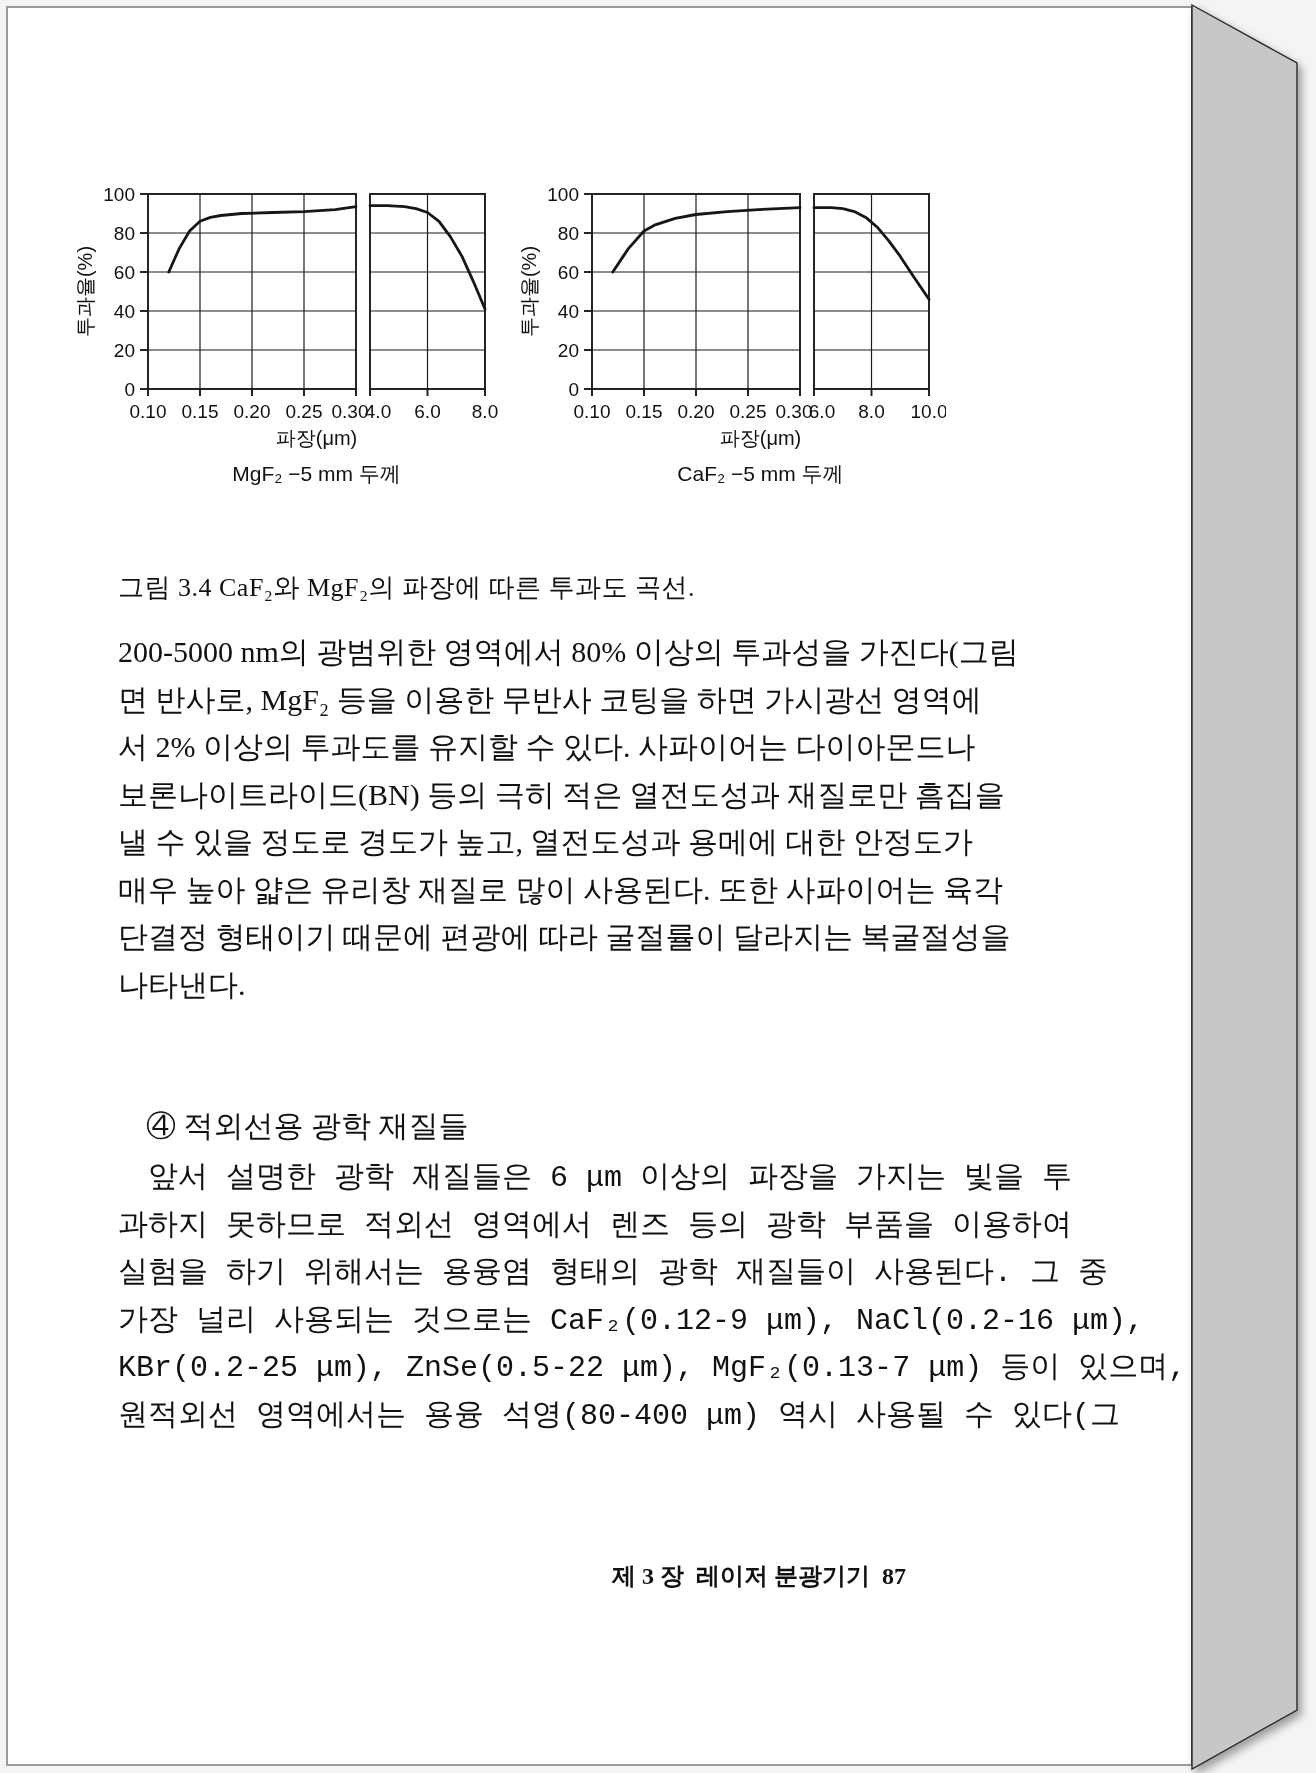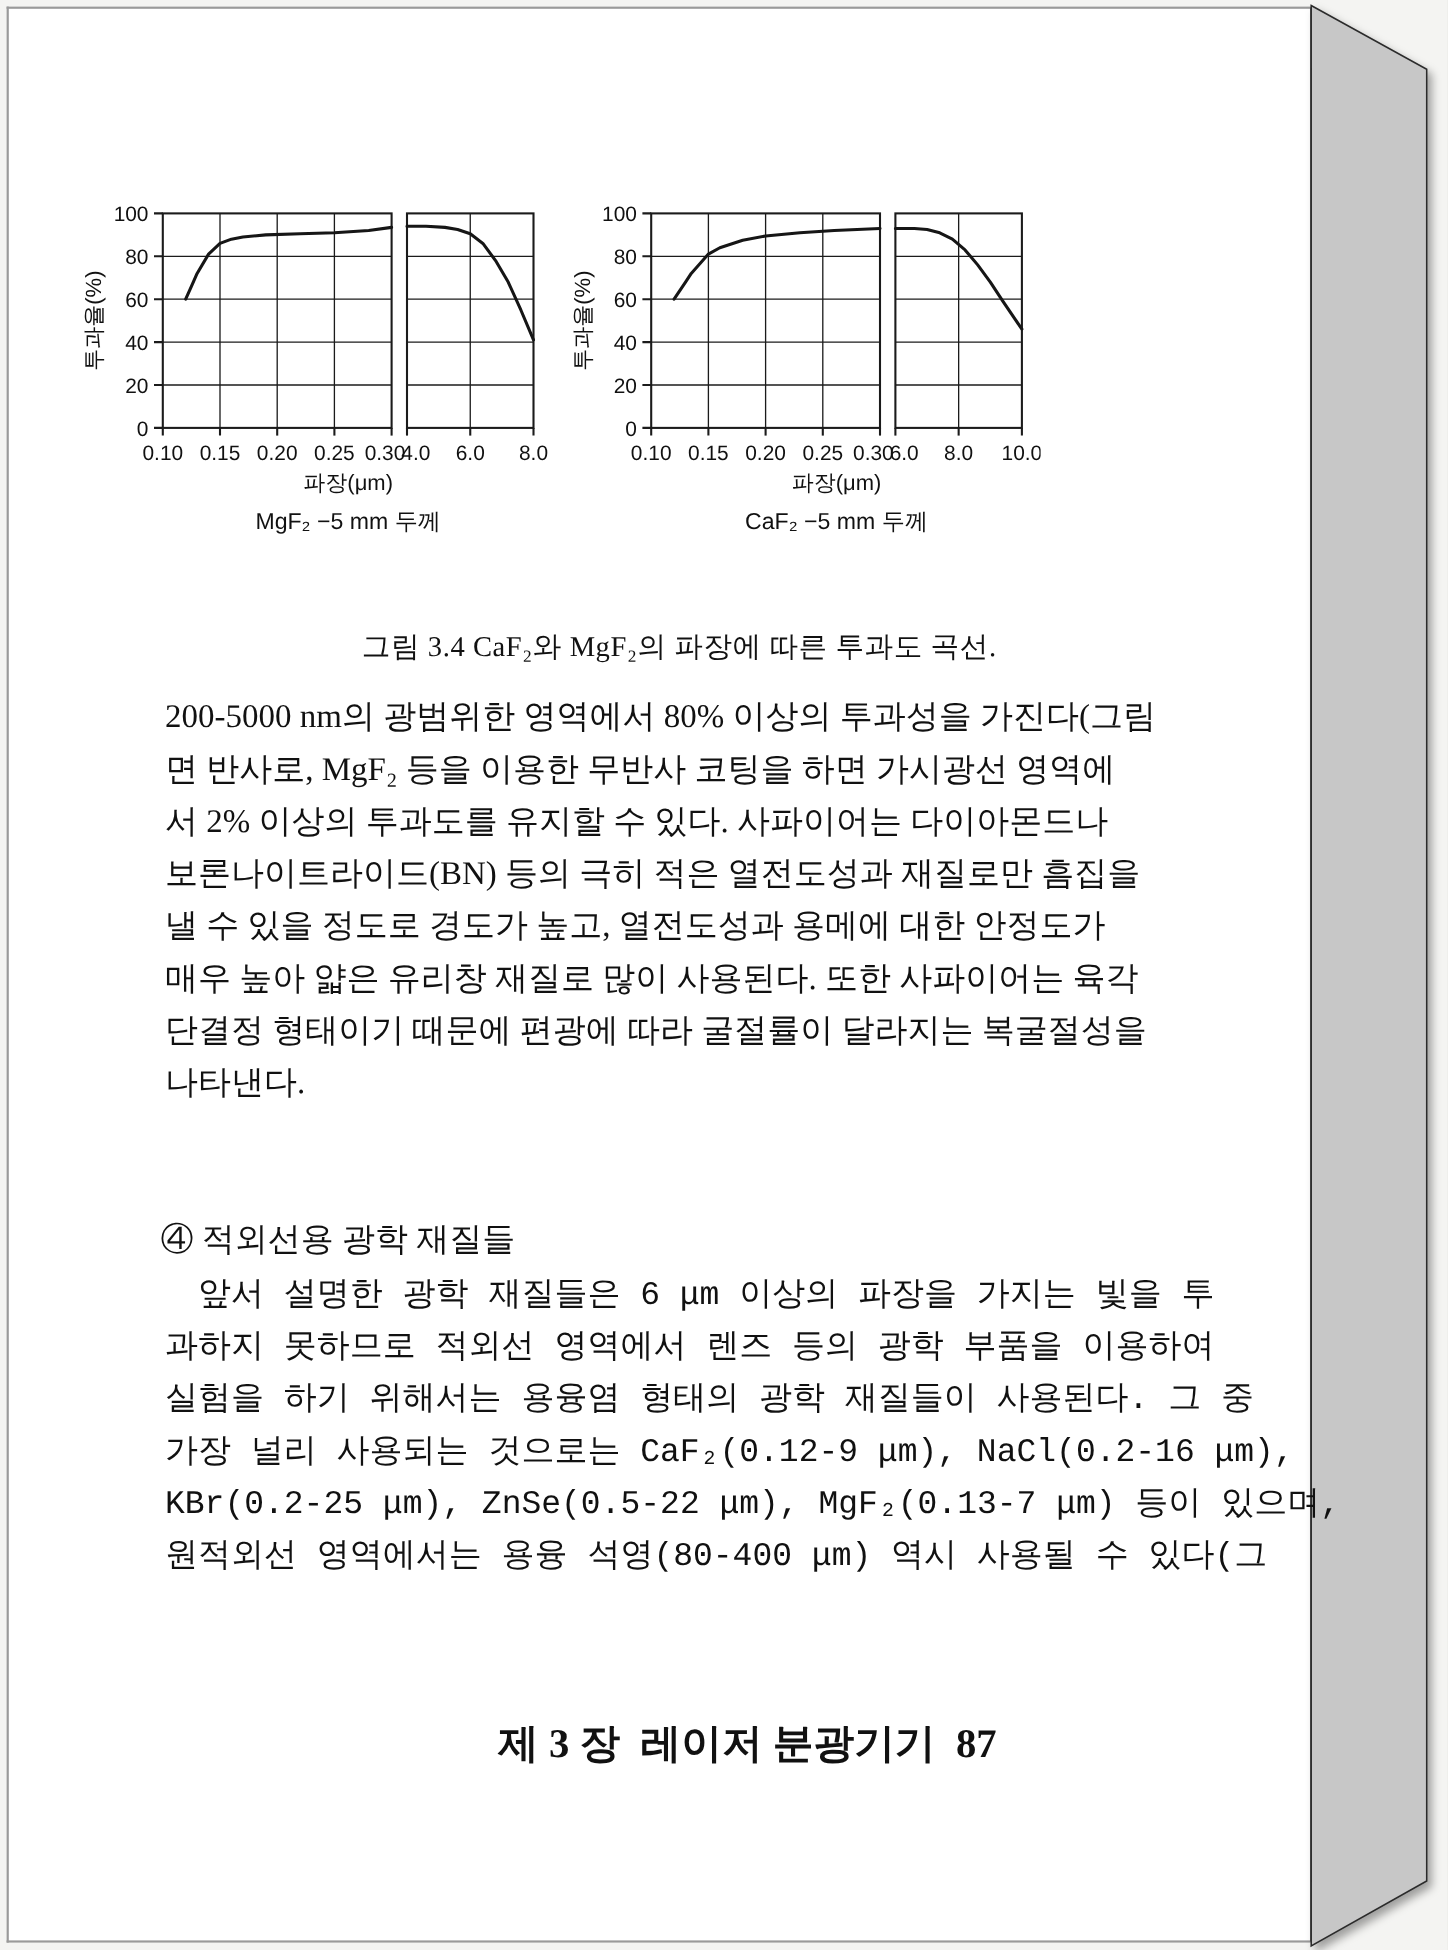--- a/index.html
+++ b/index.html
@@ -16,32 +16,32 @@
   .chart-left{left:72px;top:182px;}
   .chart-right{left:516px;top:182px;}
   .box{fill:none;stroke:#1b1b1b;stroke-width:1.9;}
   .gr{stroke:#1b1b1b;stroke-width:1.2;}
   .ax{stroke:#1b1b1b;stroke-width:1.9;}
   .tl{font:19px "Liberation Sans","DejaVu Sans",sans-serif;fill:#111;}
   .at{font:20px "Liberation Sans","DejaVu Sans",sans-serif;fill:#111;}
   .st{font:21px "Liberation Sans","DejaVu Sans",sans-serif;fill:#111;}
   .curve{fill:none;stroke:#161616;stroke-width:2.8;stroke-linejoin:round;stroke-linecap:round;}
 
-  .caption{position:absolute;left:118px;top:570px;width:788px;text-align:right;
+  .caption{position:absolute;left:118px;top:570px;width:788px;text-align:left;
            font-size:26px;letter-spacing:0.5px;}
-  .para{position:absolute;left:118px;width:788px;font-size:30px;line-height:47.5px;margin-left:32px;}
+  .para{position:absolute;left:118px;width:788px;font-size:30px;line-height:47.5px;}
   .p1{top:628px;}
   .p2{top:1155px;font-family:Liberation Mono, monospace;}
   .line{white-space:nowrap;overflow:visible;}
   .j{text-align:justify;text-align-last:justify;}
   .l{text-align:left;}
   .indent{text-indent:30px;}
   .heading{position:absolute;left:146px;top:1106px;font-size:30px;white-space:nowrap;}
   .footer{position:absolute;left:118px;top:1560px;width:788px;text-align:right;
-          font-size:37px;font-weight:bold;white-space:pre;}
+          font-size:24px;font-weight:bold;white-space:pre;}
 </style>
 </head>
 <body>
 
 <div class="canvas">
   <div class="page"></div>
   <svg class="edge" viewBox="0 0 1316 1773">
     <polygon points="1192,5 1297,63 1297,1710 1192,1769"></polygon>
   </svg>
 

